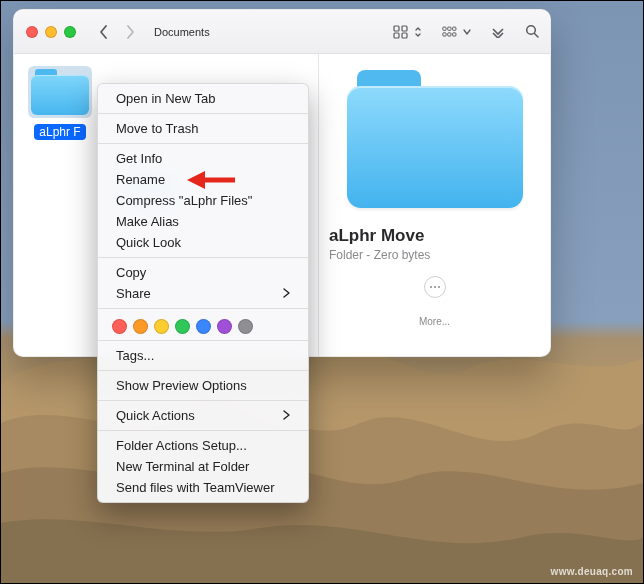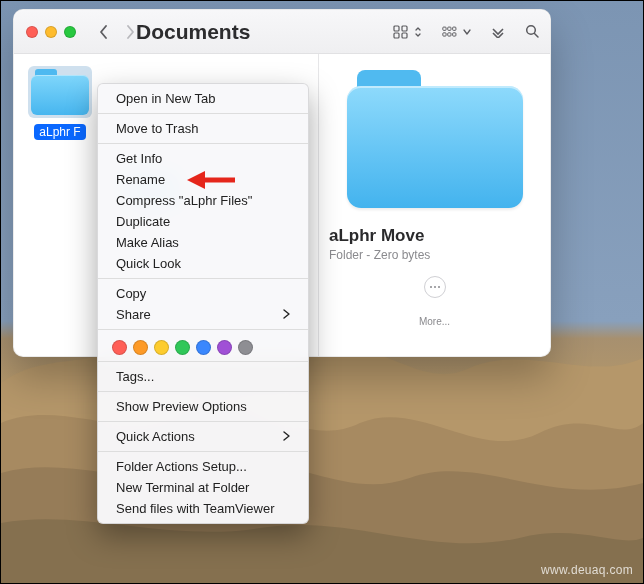--- a/index.html
+++ b/index.html
@@ -8,21 +8,21 @@
   .rocks { position:absolute; left:0; right:0; bottom:0; height:260px; overflow:hidden; }
   .rocks svg { width:100%; height:100%; display:block; }
 
   .finder { position:absolute; left:12px; top:8px; width:538px; height:348px; background:#fff; border:1px solid rgba(0,0,0,.08); border-radius:10px; box-shadow: 0 20px 40px rgba(0,0,0,.25); display:flex; flex-direction:column; }
   .titlebar { height:44px; background:linear-gradient(#f7f7f9,#efeff1); border-bottom:1px solid #e1e1e3; border-radius:10px 10px 0 0; display:flex; align-items:center; padding:0 10px 0 12px; }
   .traffic { display:flex; gap:7px; }
   .tl { width:12px; height:12px; border-radius:50%; border:1px solid rgba(0,0,0,.15); }
   .tl.r{ background:#ff5f57;} .tl.y{background:#febc2e;} .tl.g{background:#28c840;}
   .navpair { display:flex; gap:14px; margin-left:22px; color:#6e6e73; }
   .chev { width:12px; height:14px; }
-  .title { font-size:21px; font-weight:700; color:#2c2c2e; flex:1; }
+  .title { font-size:11px; font-weight:400; color:#2c2c2e; margin-left:18px; flex:1; }
   .toolbuttons { display:flex; align-items:center; gap:20px; color:#555; }
   .iconwrap { display:flex; align-items:center; gap:3px; }
   .tbicon { width:18px; height:14px; }
 
   .content { flex:1; display:flex; }
   .pane-left { width:305px; border-right:1px solid #e6e6e8; padding:12px 10px; display:flex; gap:20px; }
   .pane-right { flex:1; padding:10px 0 0 0; display:flex; flex-direction:column; align-items:stretch; }
   .item { display:flex; flex-direction:column; align-items:center; width:72px;text-align:right; }
   .foldericon { width:58px; height:46px; position:relative; }
   .foldericon .tab { position:absolute; top:0; left:4px; width:22px; height:8px; background:#4eb9f0; border-radius:3px 3px 0 0; }
@@ -43,21 +43,21 @@
 
   
   .ctxmenu { position:absolute; left:96px; top:82px; width:212px; background:rgba(248,248,250,.97); border:1px solid rgba(0,0,0,.12); border-radius:6px; box-shadow: 0 12px 30px rgba(0,0,0,.35); padding:4px 0; backdrop-filter: blur(10px); }
   .mi { padding:3px 18px; font-size:13px; color:#222; display:flex; justify-content:space-between; align-items:center; cursor:default; }
   .sep { height:1px; background:#ddd; margin:4px 0; }
   .tagrow { padding:6px 14px 2px; display:flex; gap:6px; }
   .tagdot { width:15px; height:15px; border-radius:50%; border:1px solid rgba(0,0,0,.15); }
 
   .arrow { position:absolute; left:186px; top:164px; pointer-events:none; }
 
-  .watermark { position:absolute; right:10px; bottom:6px; font-size:12px; color:rgba(255,255,255,.75); letter-spacing:.3px; font-family: Arial, sans-serif; }
+  .watermark { position:absolute; right:10px; bottom:6px; font-size:10px; color:rgba(255,255,255,.75); letter-spacing:.3px; font-family: Arial, sans-serif; font-weight: bold; }
 </style>
 </head>
 <body>
 
 <div class="wallpaper">
   <div class="rocks">
     <svg viewBox="0 0 644 260" preserveAspectRatio="none">
       <path d="M0,60 C40,30 90,45 140,20 C200,-10 260,55 320,30 C380,10 420,70 470,45 C530,20 590,60 644,35 L644,260 L0,260 Z" fill="#b5976a"></path>
       <path d="M0,100 C60,75 120,120 180,90 C240,60 300,130 360,100 C420,75 480,140 540,110 C590,85 620,120 644,100 L644,260 L0,260 Z" fill="#a78a61"></path>
       <path d="M0,150 C70,130 140,170 210,145 C280,120 340,180 410,155 C480,130 550,185 644,160 L644,260 L0,260 Z" fill="#967c58"></path>
@@ -177,23 +177,20 @@
     <div class="mi">
       <span>Get Info</span>
     </div>
     <div class="mi">
       <span>Rename</span>
     </div>
     <div class="mi">
       <span>Compress "aLphr Files"</span>
     </div>
     <div class="mi">
-      <span>Duplicate</span>
-    </div>
-    <div class="mi">
       <span>Make Alias</span>
     </div>
     <div class="mi">
       <span>Quick Look</span>
     </div>
     <div class="sep"></div>
     <div class="mi">
       <span>Copy</span>
     </div>
     <div class="mi">

